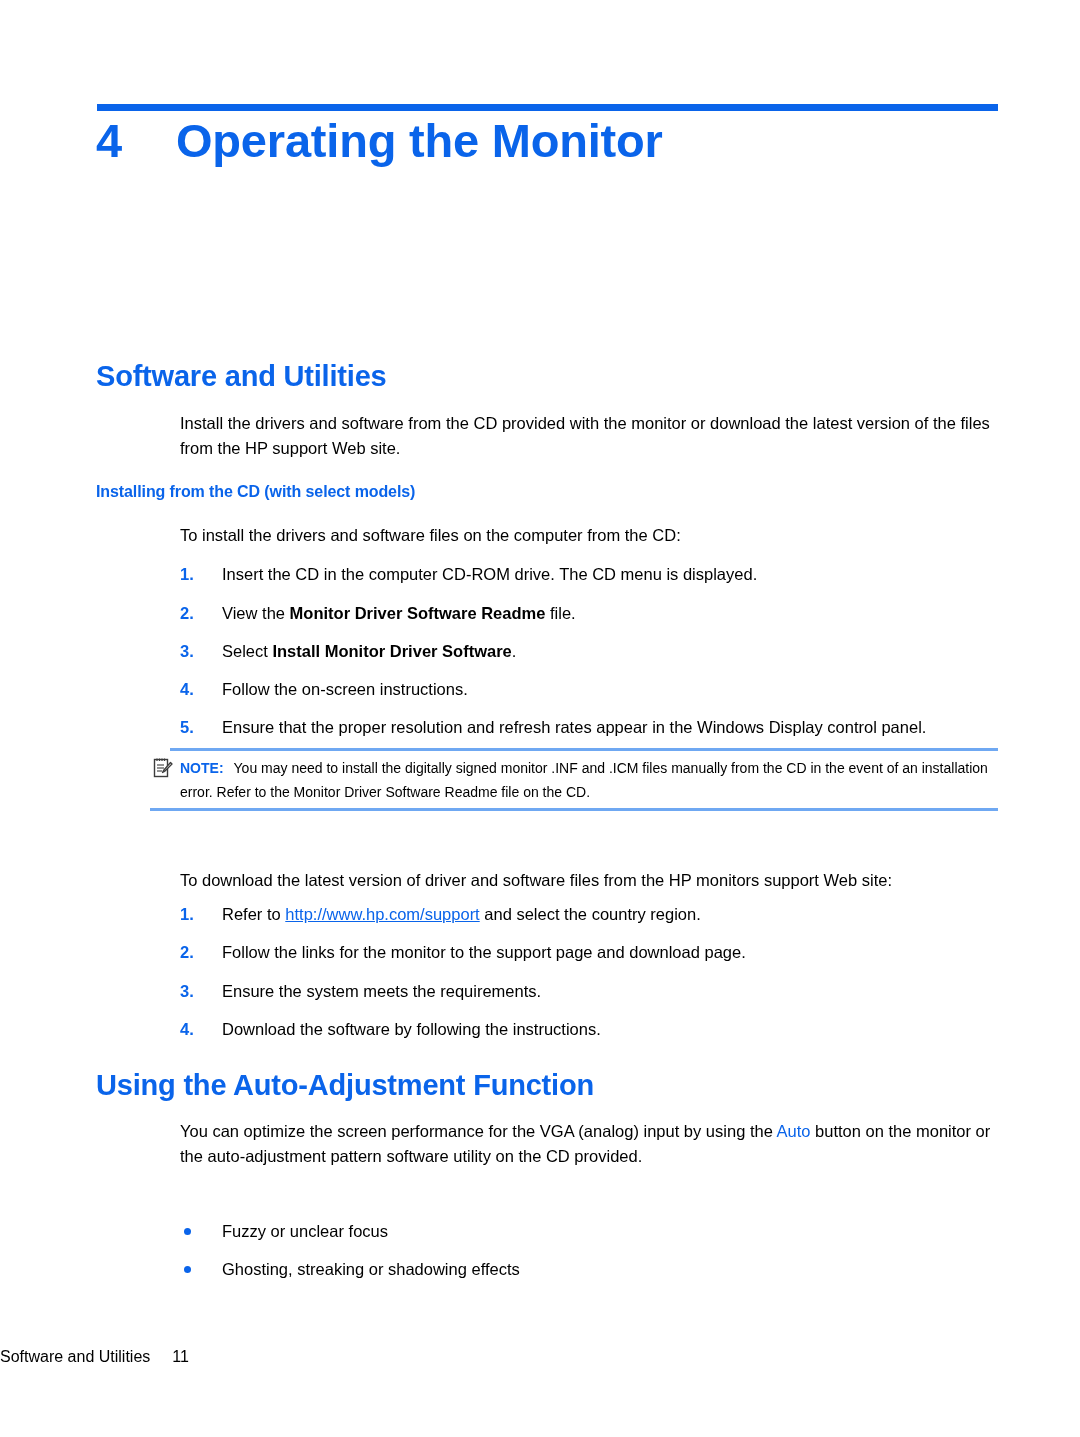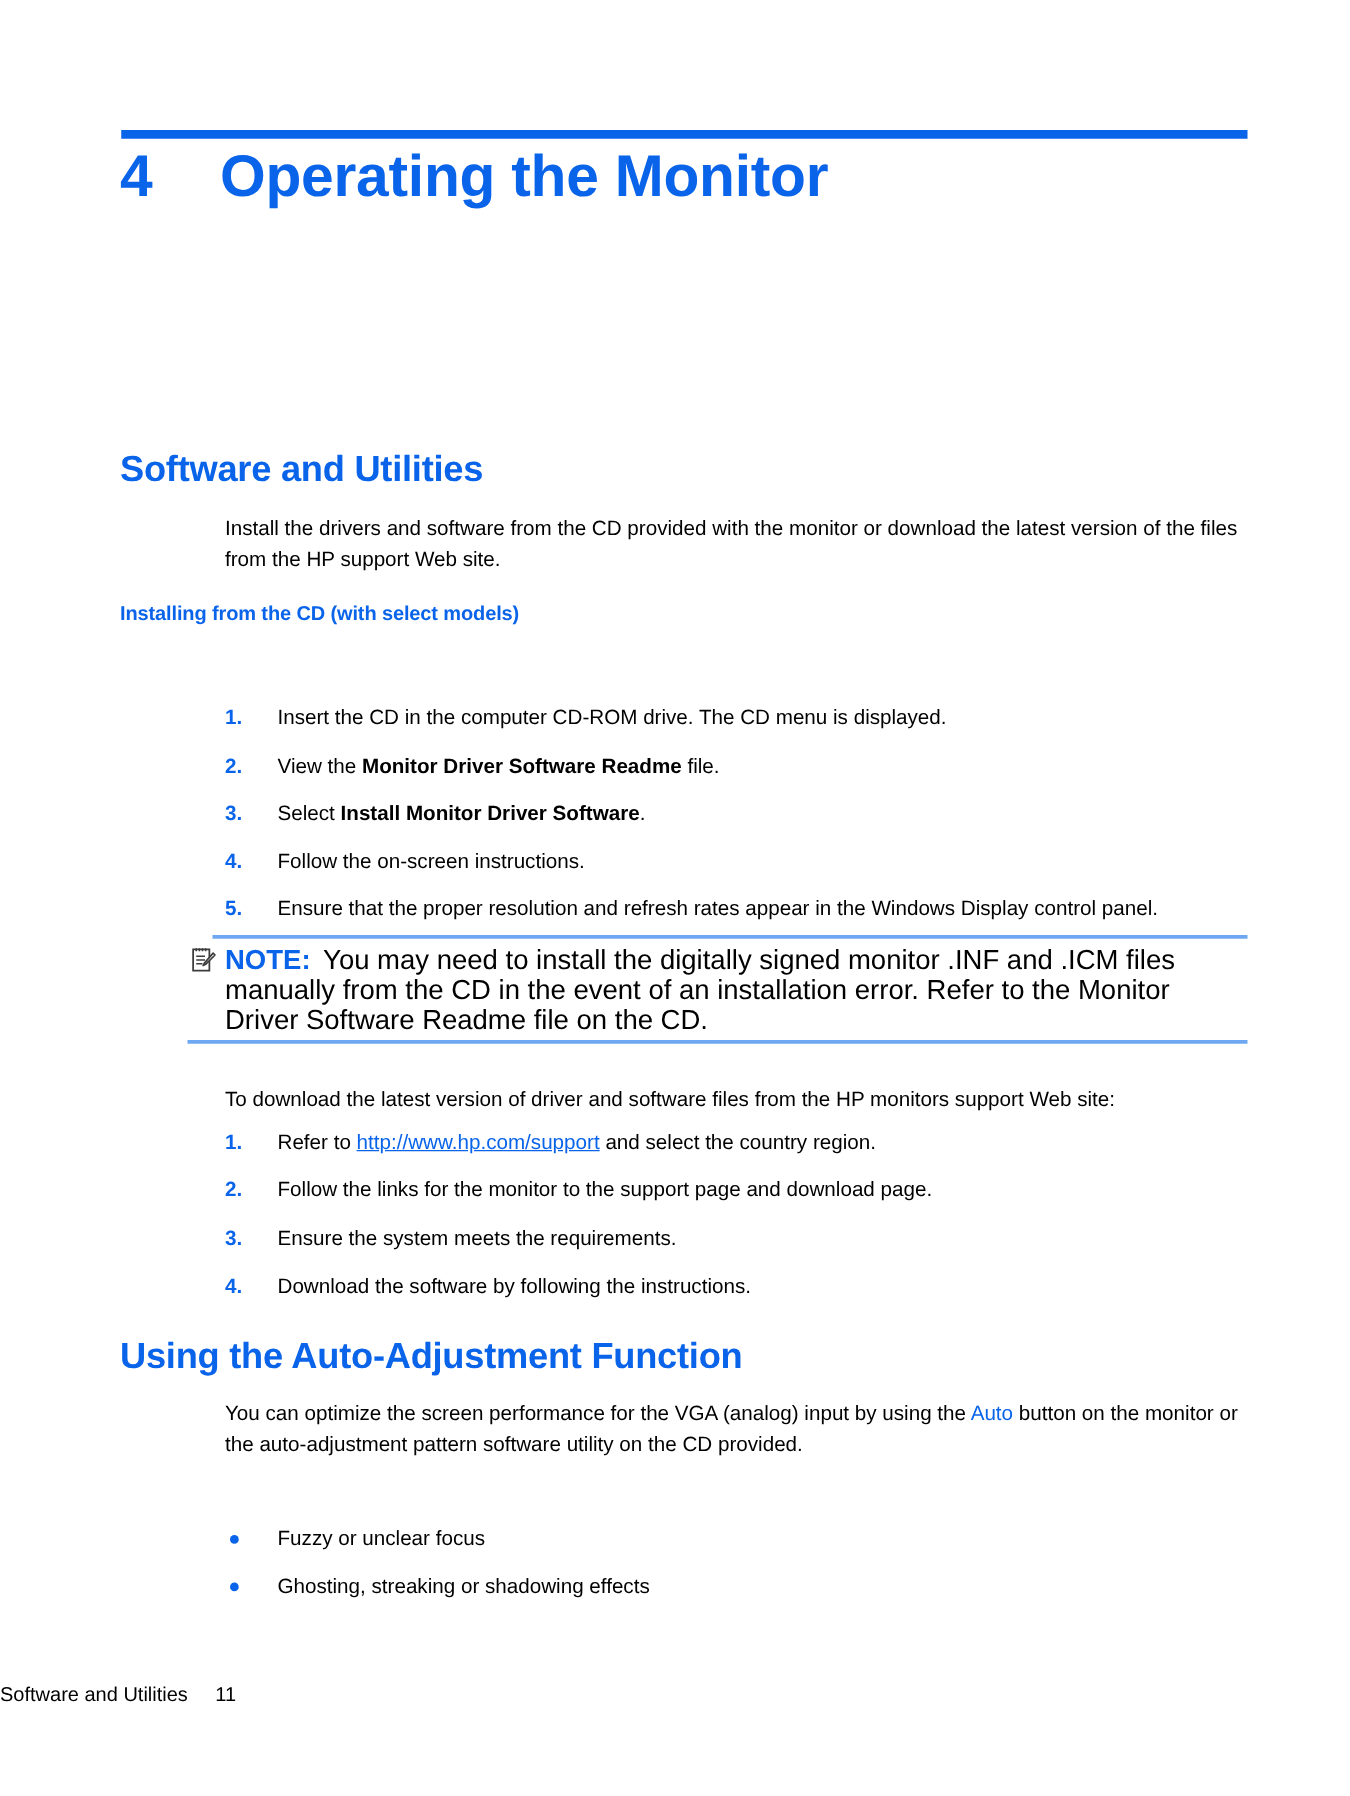--- a/index.html
+++ b/index.html
@@ -136,21 +136,21 @@
   }
   .note-rule.bottom {
     margin-left: 0px;
     width: 848px;
     background: #6fa8f2;
     height: 3px;
   }
   .note-body {
     position: relative;
     padding: 5px 0 4px 0;
-    font-size: 22px;
+    font-size: 14px;
     line-height: 24px;
   }
   .note-icon {
     position: absolute;
     left: 2px;
     top: 6px;
     width: 22px;
     height: 22px;
   }
   .note-text {
@@ -188,20 +188,21 @@
   <div class="chapter-title">
     <span class="chapter-num">4</span><span>Operating the Monitor</span>
   </div>
 
   <div class="h1" style="top:360px;">Software and Utilities</div>
 
   <div class="para" style="top:411px;">Install the drivers and software from the CD provided with the monitor or download the latest version of the files from the HP support Web site.</div>
 
   <div class="h2" style="top:483px;">Installing from the CD (with select models)</div>
 
+  <div class="para" style="top:523px;">To install the drivers and software files on the computer from the CD:</div>
 
   <div class="li" style="top:562px;">
     <span class="marker">1.</span>
     <span class="li-text"><span>Insert the CD in the computer CD-ROM drive. The CD menu is displayed.</span></span>
   </div>
 
   <div class="li" style="top:601px;">
     <span class="marker">2.</span>
     <span class="li-text"><span>View the </span><b>Monitor Driver Software Readme</b><span> file.</span></span>
   </div>

